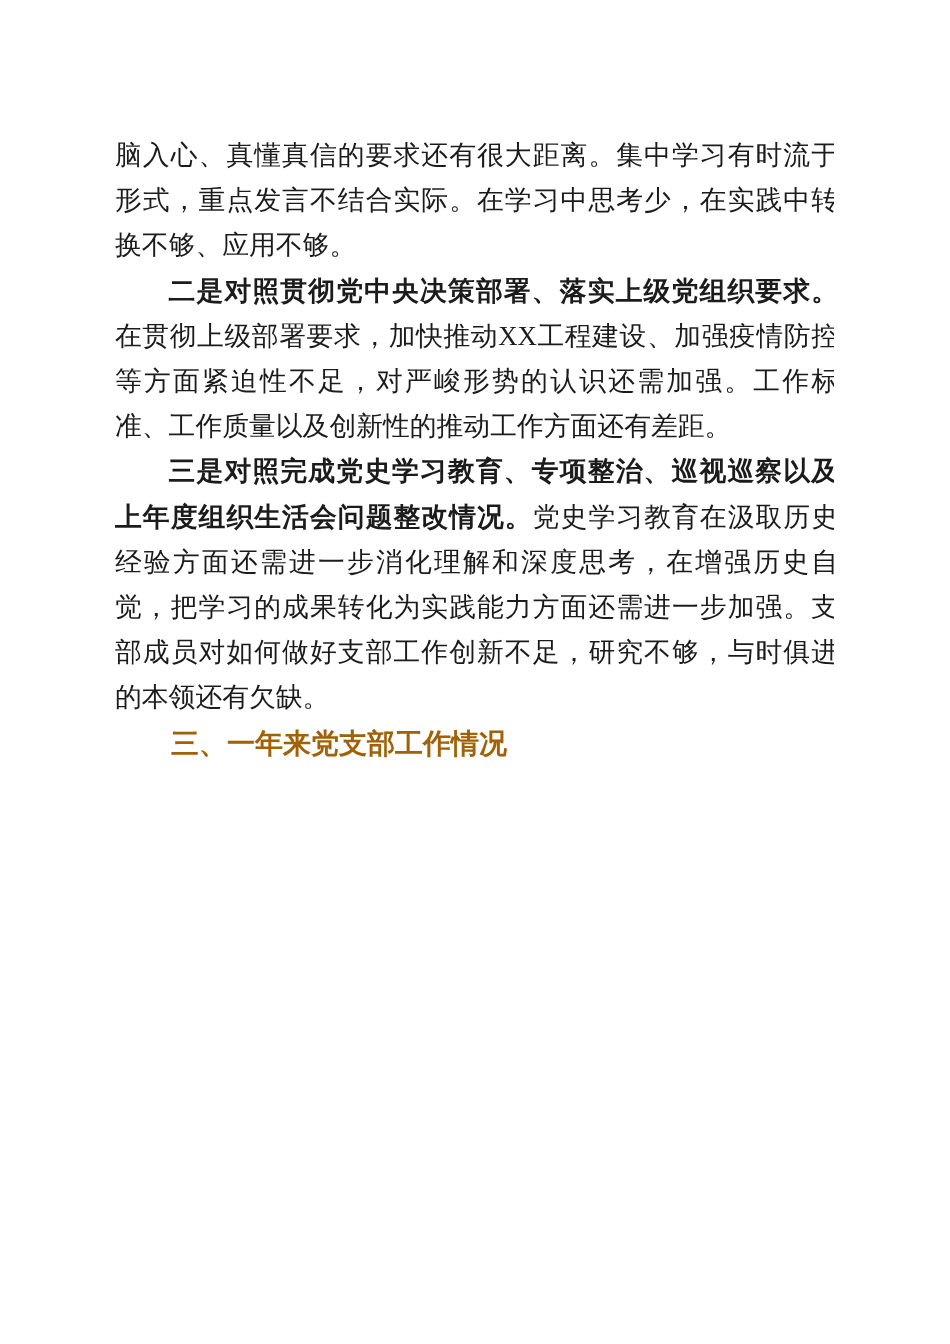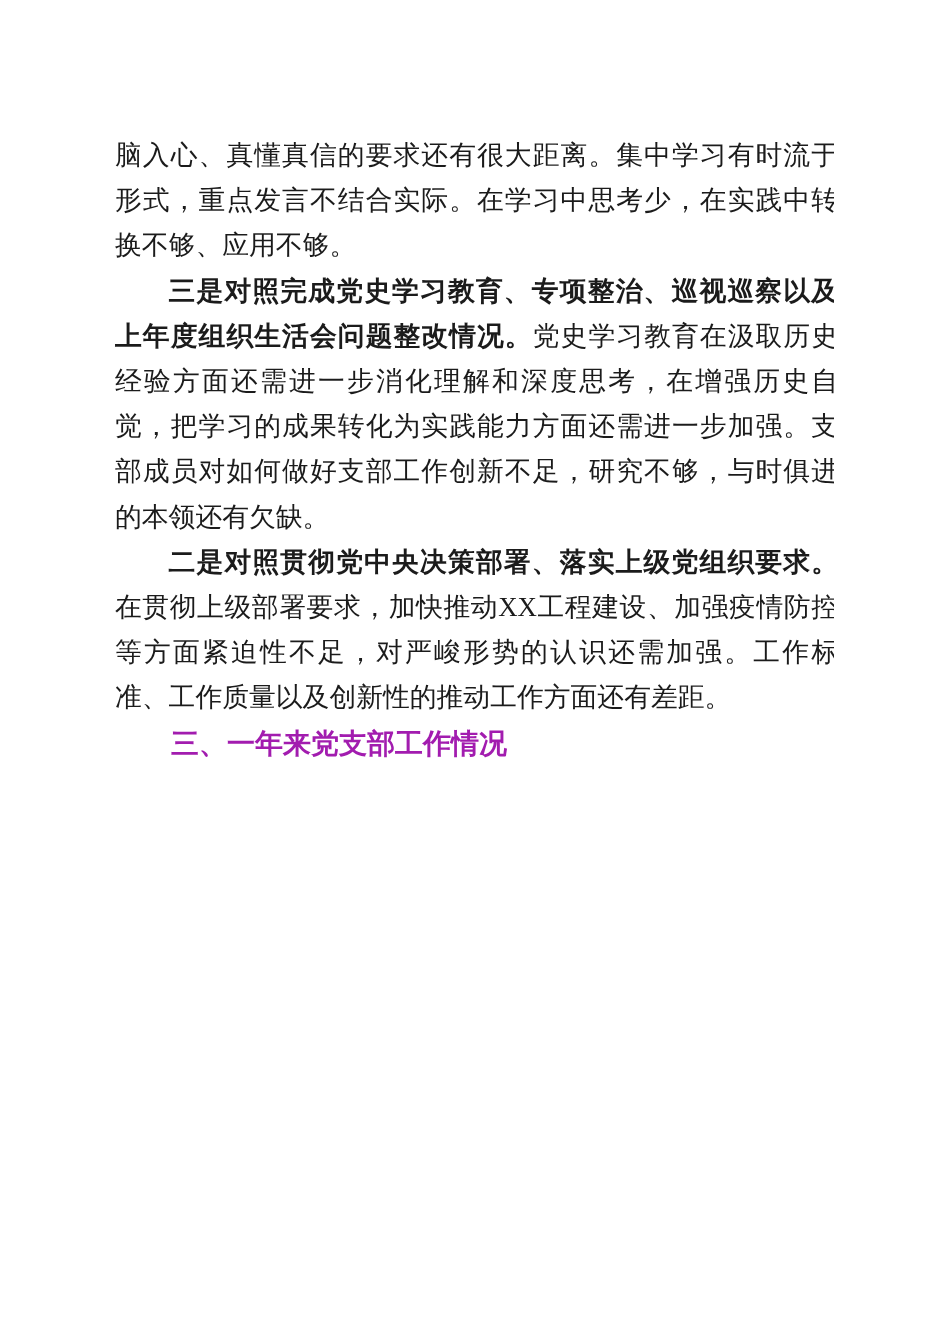--- a/index.html
+++ b/index.html
@@ -39,35 +39,35 @@
     font-weight: 700;
   }
   .text-block h2 {
     margin: 0;
     padding: 0;
     text-indent: 2em;
     font-family: "Liberation Sans", "DejaVu Sans", sans-serif;
     font-weight: 700;
     font-size: 28px;
     line-height: 45.2px;
-    color: #a21caf;
+    color: #a16207;
     text-align: left;
   }
 </style>
 </head>
 <body>
 
 <div class="page">
   <div class="text-block">
 
     <p class="no-indent"><span>脑入心、真懂真信的要求还有很大距离。集中学习有时流于形式，重点发言不结合实际。在学习中思考少，在实践中转换不够、应用不够。</span></p>
 
+    <p><span class="lead">二是对照贯彻党中央决策部署、落实上级党组织要求。</span><span>在贯彻上级部署要求，加快推动XX工程建设、加强疫情防控等方面紧迫性不足，对严峻形势的认识还需加强。工作标准、工作质量以及创新性的推动工作方面还有差距。</span></p>
+
     <p><span class="lead">三是对照完成党史学习教育、专项整治、巡视巡察以及上年度组织生活会问题整改情况。</span><span>党史学习教育在汲取历史经验方面还需进一步消化理解和深度思考，在增强历史自觉，把学习的成果转化为实践能力方面还需进一步加强。支部成员对如何做好支部工作创新不足，研究不够，与时俱进的本领还有欠缺。</span></p>
-
-    <p><span class="lead">二是对照贯彻党中央决策部署、落实上级党组织要求。</span><span>在贯彻上级部署要求，加快推动XX工程建设、加强疫情防控等方面紧迫性不足，对严峻形势的认识还需加强。工作标准、工作质量以及创新性的推动工作方面还有差距。</span></p>
 
 
     <h2>三、一年来党支部工作情况</h2>
 
 
 
   </div>
 </div>
 
 </body></html>

